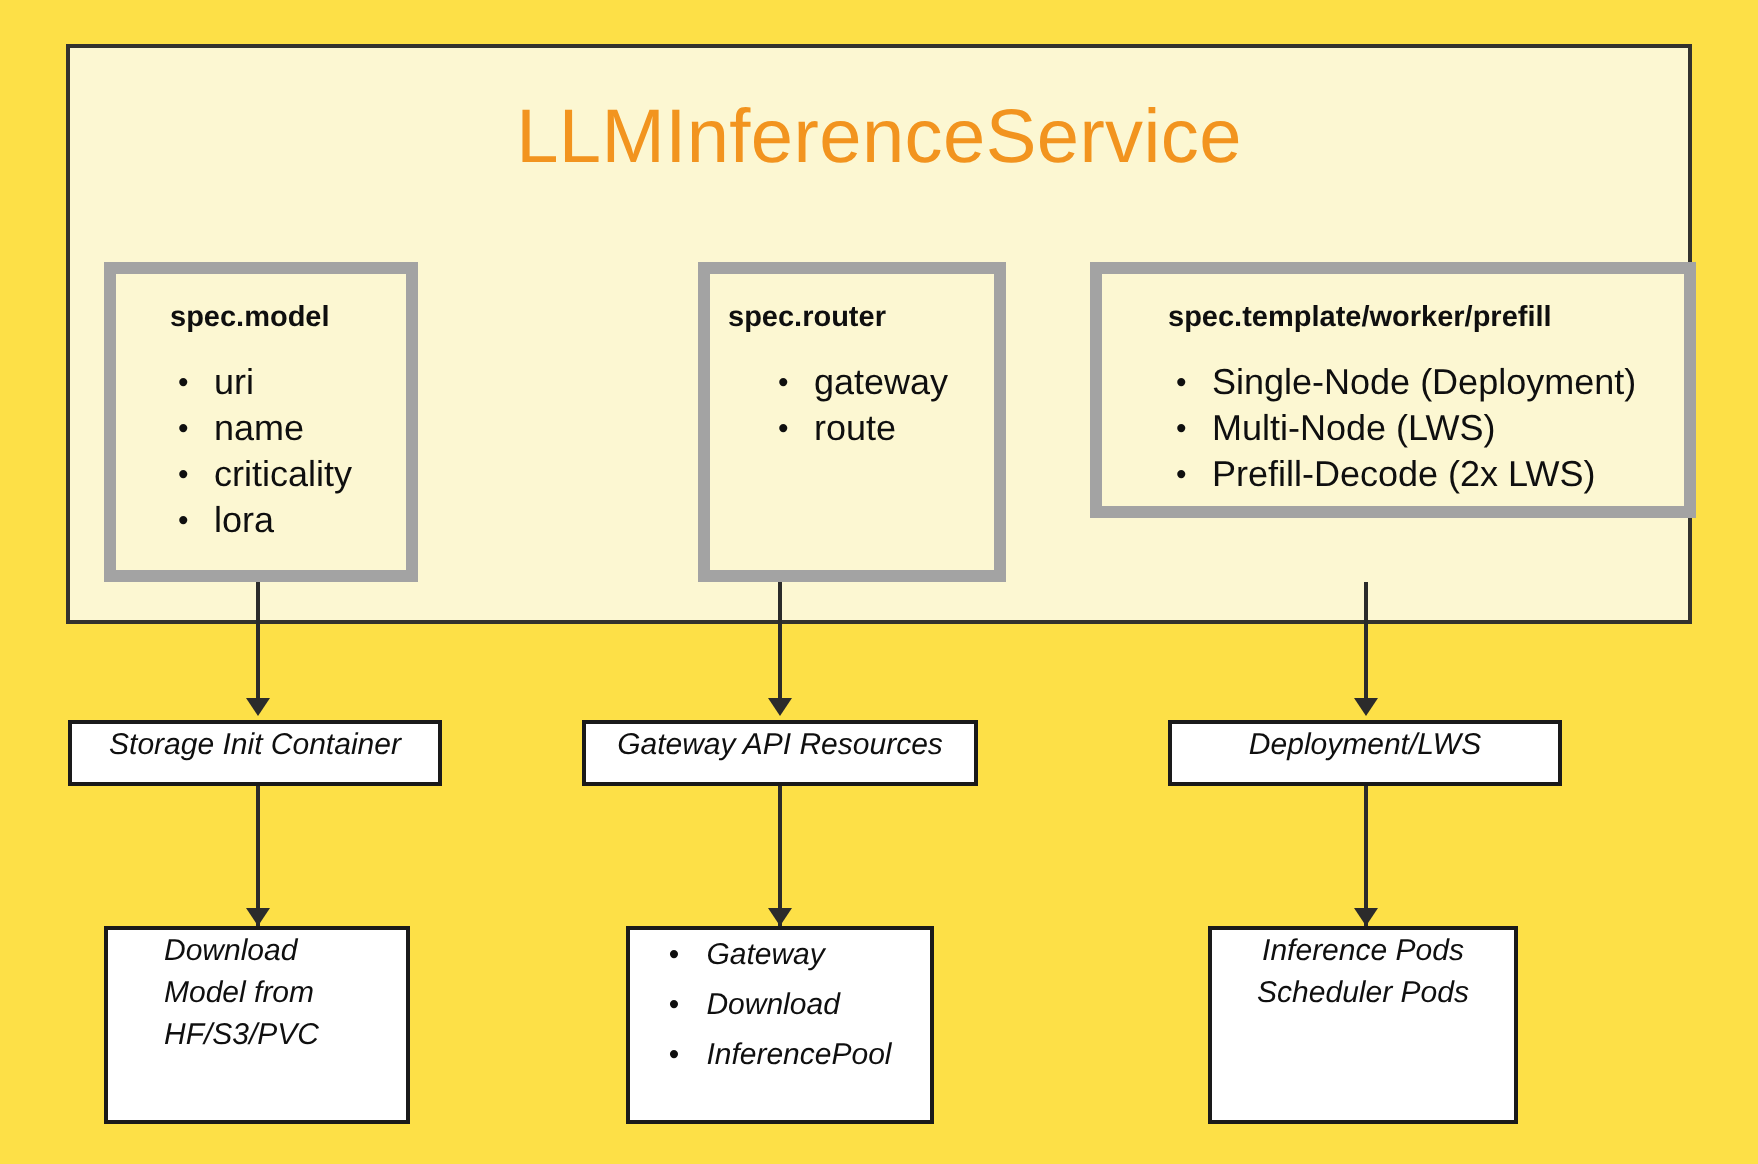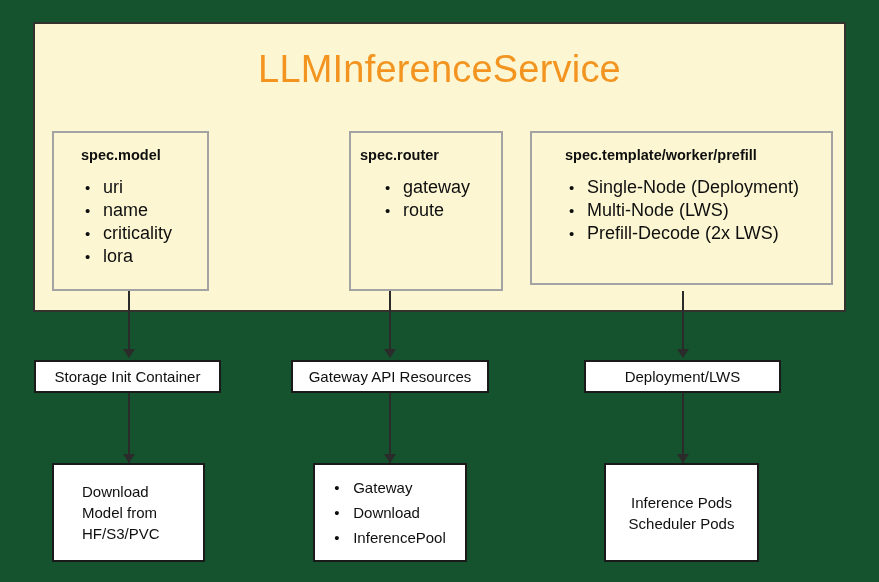--- a/index.html
+++ b/index.html
@@ -9,21 +9,21 @@
     background: #ffffff;
   }
   body {
     font-family: "Liberation Sans", sans-serif;
     -webkit-font-smoothing: antialiased;
   }
   #canvas {
     position: relative;
     width: 879px;
     height: 582px;
-    background: #14532d;
+    background: #fde047;
     overflow: hidden;
   }
 
   
   .service-container {
     position: absolute;
     left: 33px;
     top: 22px;
     width: 813px;
     height: 290px;
@@ -40,21 +40,21 @@
     font-size: 38px;
     color: #f2941f;
     letter-spacing: 0.2px;
     white-space: nowrap;
   }
 
   
   .spec-box {
     position: absolute;
     background: #fcf7d2;
-    border: 2px solid #a3a3a3;
+    border: 6px solid #a3a3a3;
     box-sizing: border-box;
   }
   .spec-box .spec-title {
     display: block;
     font-size: 14.5px;
     font-weight: bold;
     color: #0f0f0f;
     margin: 14px 0 0 0;
     text-align: center;
   }
@@ -82,33 +82,34 @@
   }
 
   #box-model       { left: 52px;  top: 131px; width: 157px; height: 160px; }
   #box-model .spec-title { text-align: left; margin-left: 27px; }
   #box-model .spec-list  { margin-left: 31px; }
 
   #box-router      { left: 313px; top: 131px; width: 154px; height: 160px; margin-left: 36px; }
   #box-router .spec-title { text-align: left; margin-left: 9px; }
   #box-router .spec-list  { margin-left: 34px; }
 
-  #box-template    { left: 530px; top: 131px; width: 303px; height: 154px; }
+  #box-template    { left: 545px; top: 131px; width: 303px; height: 128px; }
   #box-template .spec-title { text-align: left; margin-left: 33px; }
   #box-template .spec-list  { margin-left: 37px; }
 
   
   .node-box {
     position: absolute;
     background: #ffffff;
     border: 2px solid #1a1a1a;
     box-sizing: border-box;
     display: flex;
-    align-items: center;
+    align-items: flex-start;
     justify-content: center;
+    font-style: italic;
   }
   .node-label {
     font-size: 15px;
     line-height: 21px;
     color: #0f0f0f;
     text-align: center;
     white-space: nowrap;
   }
   .node-label.multiline { white-space: normal; }
 

